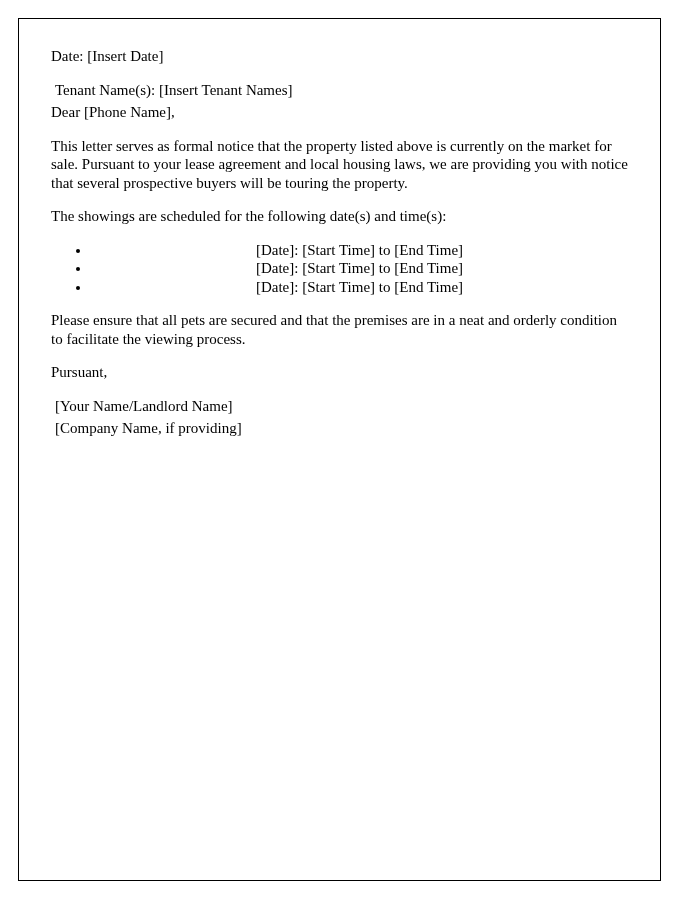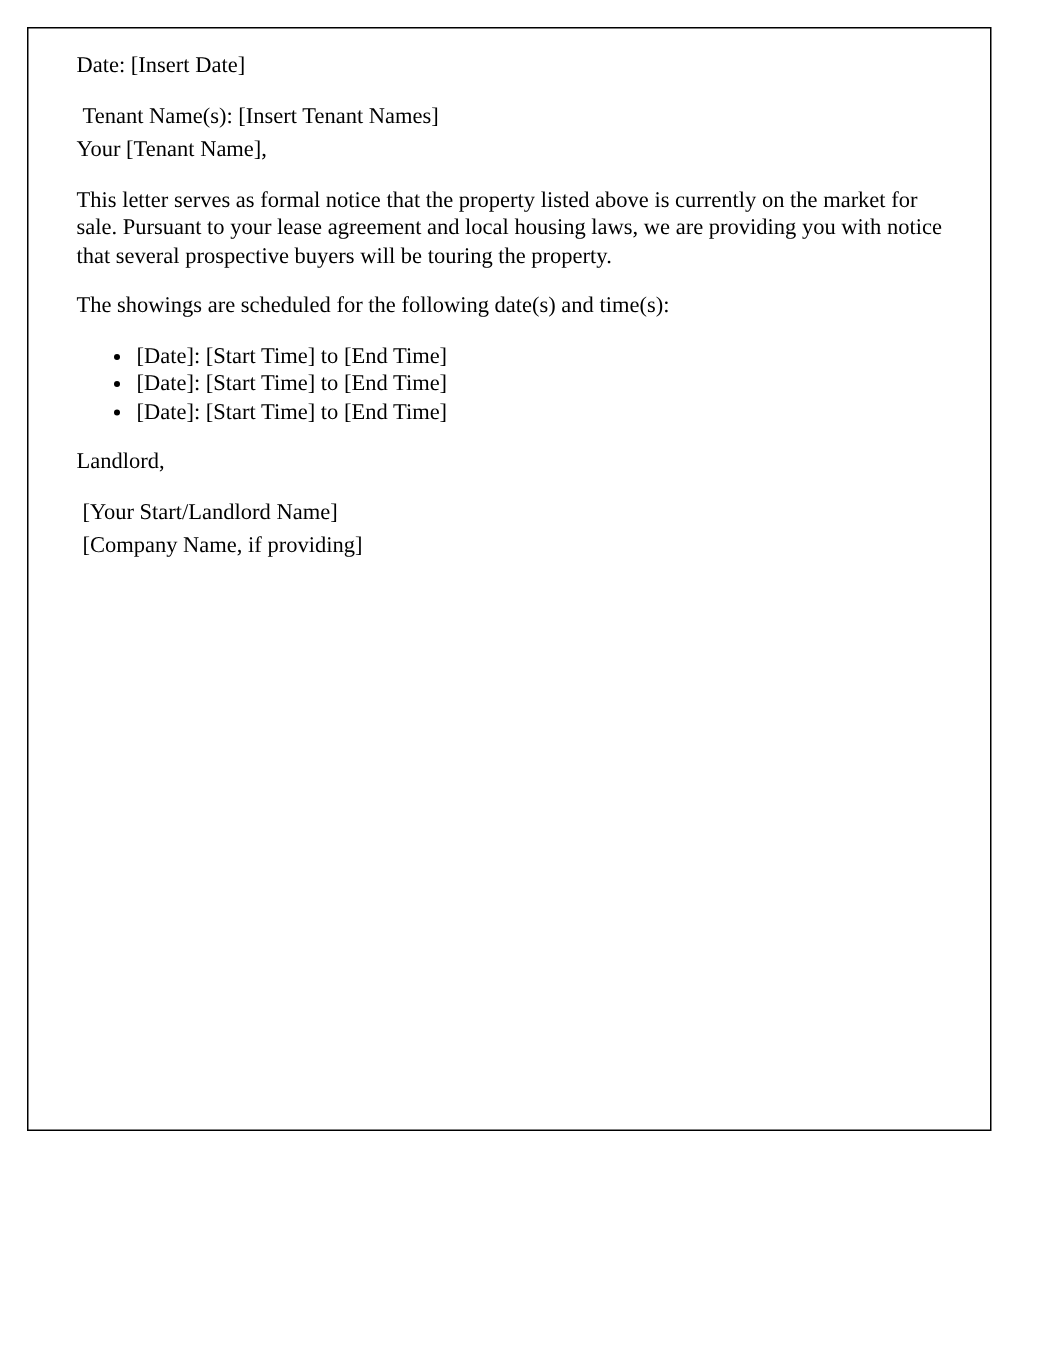--- a/index.html
+++ b/index.html
@@ -12,72 +12,74 @@
     height: 900px;
     position: relative;
     font-family: "Liberation Serif", "DejaVu Serif", serif;
     color: #000000;
   }
   .page {
     position: absolute;
     left: 18px;
     top: 18px;
     width: 643px;
-    height: 736px;
+    height: 863px;
     background: #ffffff;
     border: 1px solid #000000;
     box-sizing: border-box;
-    padding: 16px 32px 0 32px;
+    padding: 28px 32px 0 32px;
   }
   .letter {
     font-size: 15px;
     line-height: 18.5px;
   }
   .letter p {
     margin: 0 0 15px 0;
   }
   .letter p.tight {
     margin: 4px;
   }
   .letter p.tight-last {
     margin: 0 0 15px 0;
   }
   .letter ul {
     margin: 0 0 15px 0;
     padding-left: 40px;
     list-style-type: disc;
+    text-align: center;
   }
   .letter li {
     margin: 0;
   }
 </style>
 </head>
 <body>
 
 <div class="page">
   <div class="letter">
 
     <p>Date: [Insert Date]</p>
 
     <p class="tight">Tenant Name(s): [Insert Tenant Names]</p>
 
-    <p>Your [Tenant Name],</p>
+    <p>Dear [Phone Name],</p>
 
     <p>This letter serves as formal notice that the property listed above is currently on the market for sale. Pursuant to your lease agreement and local housing laws, we are providing you with notice that several prospective buyers will be touring the property.</p>
 
     <p>The showings are scheduled for the following date(s) and time(s):</p>
 
     <ul>
       <li>[Date]: [Start Time] to [End Time]</li>
       <li>[Date]: [Start Time] to [End Time]</li>
       <li>[Date]: [Start Time] to [End Time]</li>
     </ul>
 
 
+    <p>Please ensure that all pets are secured and that the premises are in a neat and orderly condition to facilitate the viewing process.</p>
 
 
-    <p>Landlord,</p>
+    <p>Pursuant,</p>
 
-    <p class="tight">[Your Start/Landlord Name]</p>
+    <p class="tight">[Your Name/Landlord Name]</p>
     <p class="tight">[Company Name, if providing]</p>
 
   </div>
 </div>
 
 </body></html>

